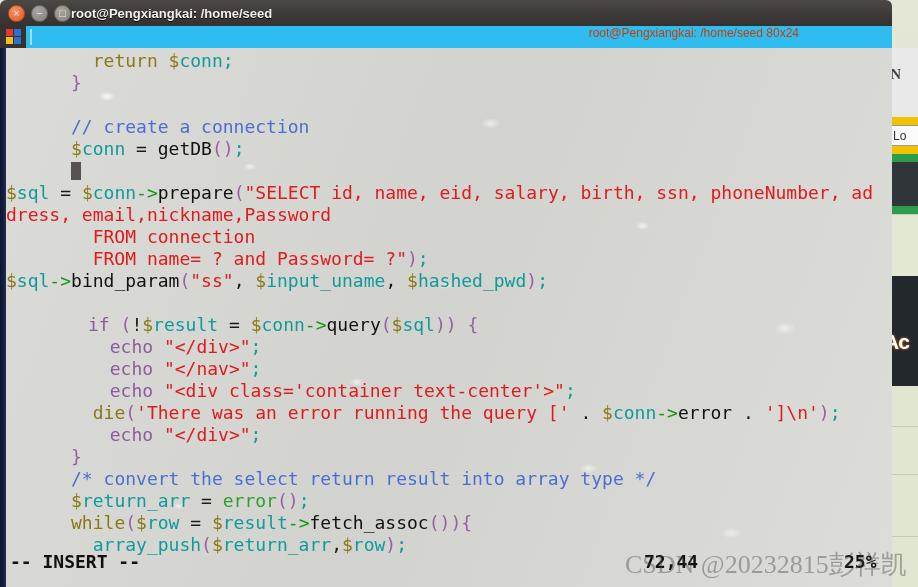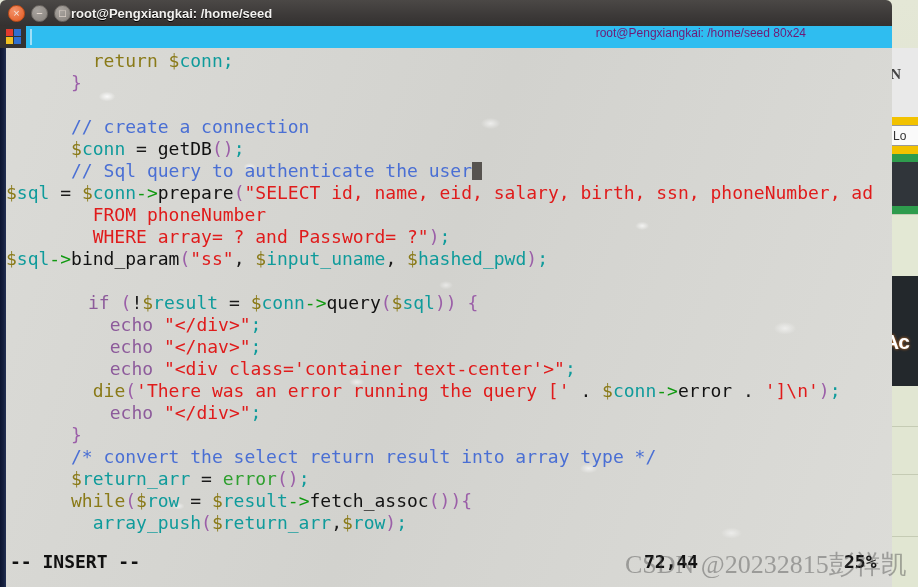--- a/index.html
+++ b/index.html
@@ -41,22 +41,22 @@
   #btn-min{background:radial-gradient(circle at 35% 30%,#a9a49f,#86817c);border:1px solid #6e6964;}
   #btn-max{background:radial-gradient(circle at 35% 30%,#a9a49f,#86817c);border:1px solid #6e6964;}
   #win-title{font:bold 13px "Liberation Sans",sans-serif;color:#f2f1ef;
     text-shadow:0 1px 0 #000;white-space:nowrap;}
   
   #tabbar{position:absolute;left:0;top:26px;width:892px;height:22px;background:#353230;display:flex;align-items:center;}
   #tab-icon{width:18px;height:18px;margin-left:5px;position:relative;flex:0 0 auto;}
   .sq{position:absolute;width:7px;height:7px;}
   #tab-strip{position:absolute;left:26px;top:26px;right:0;height:22px;background:#2fbdf0;}
   #tab-sep{position:absolute;left:30px;top:29px;width:2px;height:16px;background:#9fe0f8;}
-  #tab-title{position:absolute;right:86px;top:26px;height:34px;line-height:22px;
-    font:12px "Liberation Sans",sans-serif;color:#701a75;white-space:nowrap;}
+  #tab-title{position:absolute;right:93px;top:26px;height:34px;line-height:22px;
+    font:12px "Liberation Sans",sans-serif;color:#c2410c;white-space:nowrap;}
   
   #term-body{position:absolute;left:0;top:48px;width:892px;height:539px;
     background:#ffffff;overflow:hidden;}
   #term-texture{position:absolute;inset:0;
     background:
       radial-gradient(ellipse 12px 7px at 12% 9%,rgba(255,255,255,.85),rgba(255,255,255,0) 70%),
       radial-gradient(ellipse 9px 5px at 28% 22%,rgba(255,255,255,.7),rgba(255,255,255,0) 70%),
       radial-gradient(ellipse 14px 8px at 55% 14%,rgba(255,255,255,.6),rgba(255,255,255,0) 70%),
       radial-gradient(ellipse 10px 6px at 72% 33%,rgba(255,255,255,.7),rgba(255,255,255,0) 70%),
       radial-gradient(ellipse 16px 9px at 88% 52%,rgba(255,255,255,.55),rgba(255,255,255,0) 70%),
@@ -154,28 +154,29 @@
       <div class="row"><span class="c-plain">        </span><span class="c-gold">return</span><span class="c-plain"> </span><span class="c-sigil">$</span><span class="c-var">conn</span><span class="c-teal">;</span></div>
 
       <div class="row"><span class="c-punct">      }</span></div>
 
       <div class="row"> </div>
 
       <div class="row"><span class="c-plain">      </span><span class="c-comment">// create a connection</span></div>
 
       <div class="row"><span class="c-plain">      </span><span class="c-sigil">$</span><span class="c-var">conn</span><span class="c-plain"> = </span><span class="c-fn">getDB</span><span class="c-punct">()</span><span class="c-teal">;</span></div>
 
-      <div class="row"><span class="c-plain">      </span><span class="c-comment">// Sql query to authenticate the user</span><span class="cursor"></span></div>
+      <div class="row"><span class="c-plain">      </span><span class="cursor"></span></div>
 
       <div class="row"><span class="c-sigil">$</span><span class="c-var">sql</span><span class="c-plain"> = </span><span class="c-sigil">$</span><span class="c-var">conn</span><span class="c-arrow">-&gt;</span><span class="c-fn">prepare</span><span class="c-punct">(</span><span class="c-str">"SELECT id, name, eid, salary, birth, ssn, phoneNumber, ad</span></div>
 
-
-      <div class="row"><span class="c-str">        FROM phoneNumber</span></div>
-
-      <div class="row"><span class="c-str">        WHERE array= ? and Password= ?"</span><span class="c-punct">)</span><span class="c-teal">;</span></div>
+      <div class="row"><span class="c-str">dress, email,nickname,Password</span></div>
+
+      <div class="row"><span class="c-str">        FROM connection</span></div>
+
+      <div class="row"><span class="c-str">        FROM name= ? and Password= ?"</span><span class="c-punct">)</span><span class="c-teal">;</span></div>
 
       <div class="row"><span class="c-sigil">$</span><span class="c-var">sql</span><span class="c-arrow">-&gt;</span><span class="c-fn">bind_param</span><span class="c-punct">(</span><span class="c-str">"ss"</span><span class="c-plain">, </span><span class="c-sigil">$</span><span class="c-var">input_uname</span><span class="c-plain">, </span><span class="c-sigil">$</span><span class="c-var">hashed_pwd</span><span class="c-punct">)</span><span class="c-teal">;</span></div>
 
       <div class="row"> </div>
 
       <div class="row"><span class="c-plain">      </span><span class="c-kw">if</span><span class="c-plain"> </span><span class="c-punct">(</span><span class="c-plain">!</span><span class="c-sigil">$</span><span class="c-var">result</span><span class="c-plain"> = </span><span class="c-sigil">$</span><span class="c-var">conn</span><span class="c-arrow">-&gt;</span><span class="c-fn">query</span><span class="c-punct">(</span><span class="c-sigil">$</span><span class="c-var">sql</span><span class="c-punct">))</span><span class="c-plain"> </span><span class="c-punct">{</span></div>
 
       <div class="row"><span class="c-plain">        </span><span class="c-kw">echo</span><span class="c-plain"> </span><span class="c-str">"&lt;/div&gt;"</span><span class="c-teal">;</span></div>
 
       <div class="row"><span class="c-plain">        </span><span class="c-kw">echo</span><span class="c-plain"> </span><span class="c-str">"&lt;/nav&gt;"</span><span class="c-teal">;</span></div>

